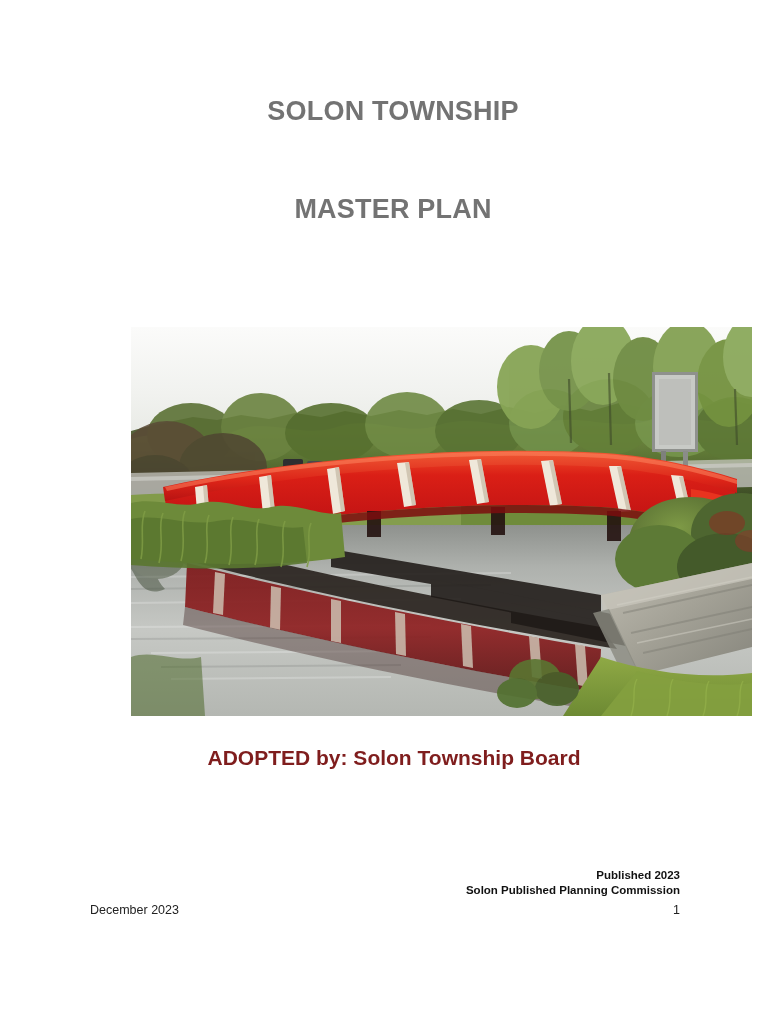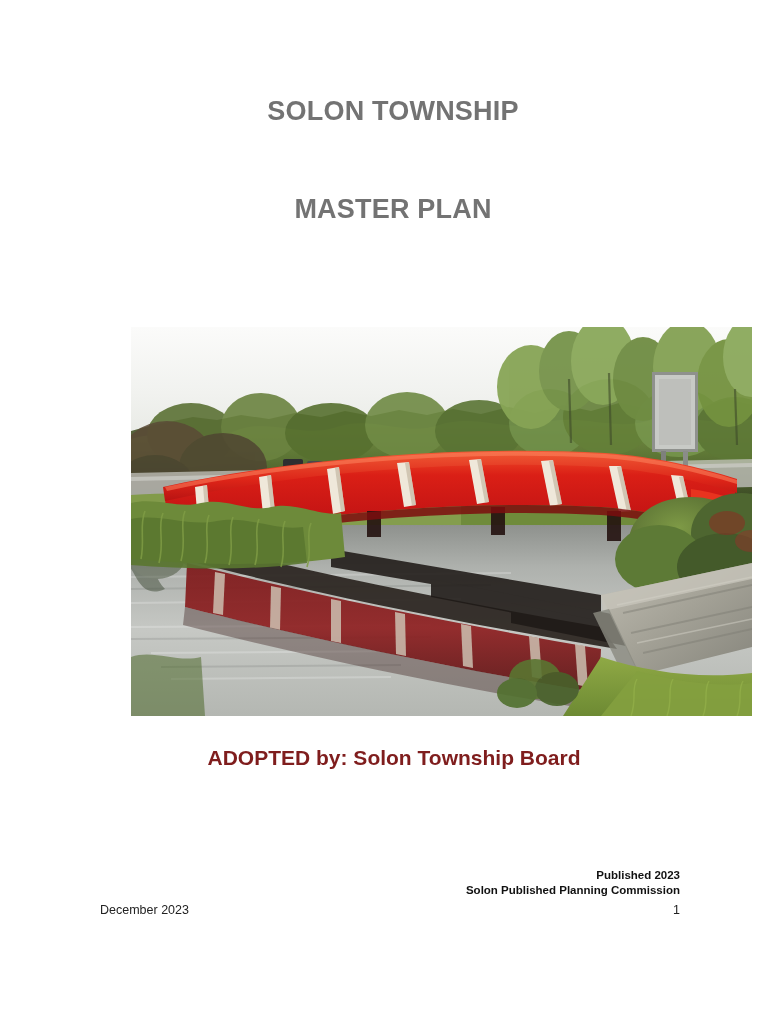--- a/index.html
+++ b/index.html
@@ -75,21 +75,21 @@
     font-size: 11.5px;
     color: #111111;
     white-space: pre;
   }
   #published-year { top: 869px; }
   #published-org  { top: 884px; }
 
   
   #footer {
     position: absolute;
-    left: 100px;
+    left: 90px;
     right: 90px;
     top: 903px;
     height: 18px;
     font-size: 12.5px;
     color: #222222;
   }
   #footer .f-left {
     position: absolute;
     left: 0;
     top: 0;

